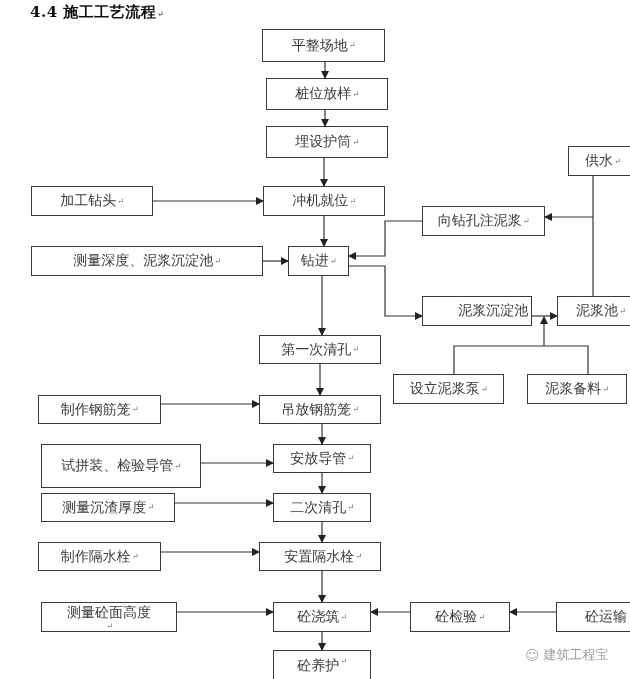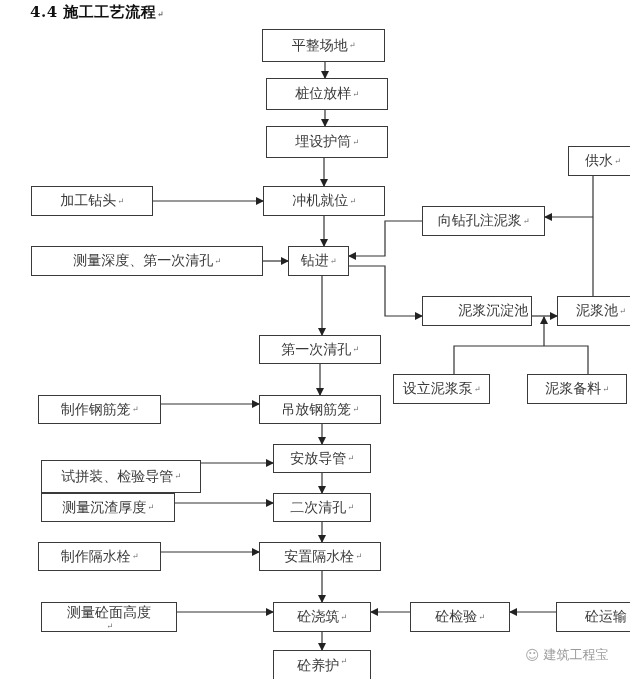--- a/index.html
+++ b/index.html
@@ -36,30 +36,30 @@
     #b-diaofang  { left: 259px; top: 395px; width: 122px; height: 29px; }
     #b-anfang    { left: 273px; top: 444px; width: 98px; height: 29px; }
     #b-erci      { left: 273px; top: 493px; width: 98px; height: 29px; align-items: center; }
     #b-anzhi     { left: 259px; top: 542px; width: 122px; height: 29px; padding-left: 6px; }
     #b-jiaozhu   { left: 273px; top: 602px; width: 98px; height: 30px; }
     #b-yanghu    { left: 273px; top: 650px; width: 98px; height: 40px; align-items: flex-start; padding-top: 6px; }
 
     #b-jiagong   { left: 31px; top: 186px; width: 122px; height: 30px; }
     #b-celiang1  { left: 31px; top: 246px; width: 232px; height: 30px; }
     #b-zhizuo1   { left: 38px; top: 395px; width: 123px; height: 29px; }
-    #b-shipin    { left: 41px; top: 460px; width: 160px; height: 33px; }
+    #b-shipin    { left: 41px; top: 444px; width: 160px; height: 44px; }
     #b-celiang2  { left: 41px; top: 493px; width: 134px; height: 29px; text-align: center; }
     #b-zhizuo2   { left: 38px; top: 542px; width: 123px; height: 29px; }
     #b-celiang3  { left: 41px; top: 602px; width: 136px; height: 30px; flex-direction: column; }
 
     #b-gongshui  { left: 568px; top: 146px; width: 70px; height: 30px; justify-content: flex-start; padding-left: 16px; }
     #b-zhuni     { left: 422px; top: 206px; width: 123px; height: 30px; }
     #b-chendian  { left: 422px; top: 296px; width: 110px; height: 30px; padding-left: 40px; }
     #b-nijiangchi{ left: 557px; top: 296px; width: 80px; height: 30px; justify-content: flex-start; padding-left: 18px; }
-    #b-bengzhan  { left: 393px; top: 374px; width: 97px; height: 30px; }
+    #b-bengzhan  { left: 393px; top: 374px; width: 111px; height: 30px; }
     #b-beiliao   { left: 527px; top: 374px; width: 100px; height: 30px; }
     #b-jianyan   { left: 410px; top: 602px; width: 100px; height: 30px; }
     #b-yunshu    { left: 556px; top: 602px; width: 80px; height: 30px; justify-content: flex-start; padding-left: 28px; }
   </style>
 </head>
 <body>
 
 <div class="title"><span>4.4 施工工艺流程</span><span class="mark">↵</span></div>
 
 <svg class="wires" xmlns="http://www.w3.org/2000/svg">
@@ -148,21 +148,21 @@
 <div class="box" id="b-yanghu">
     <span>砼养护</span>
     <span class="mark">↵</span>
   </div>
 
 <div class="box" id="b-jiagong">
     <span>加工钻头</span>
     <span class="mark">↵</span>
   </div>
 <div class="box" id="b-celiang1">
-    <span>测量深度、第一次清孔</span>
+    <span>测量深度、泥浆沉淀池</span>
     <span class="mark">↵</span>
   </div>
 <div class="box" id="b-zhizuo1">
     <span>制作钢筋笼</span>
     <span class="mark">↵</span>
   </div>
 <div class="box" id="b-shipin">
     <span>试拼装、检验导管</span>
     <span class="mark">↵</span>
   </div>

